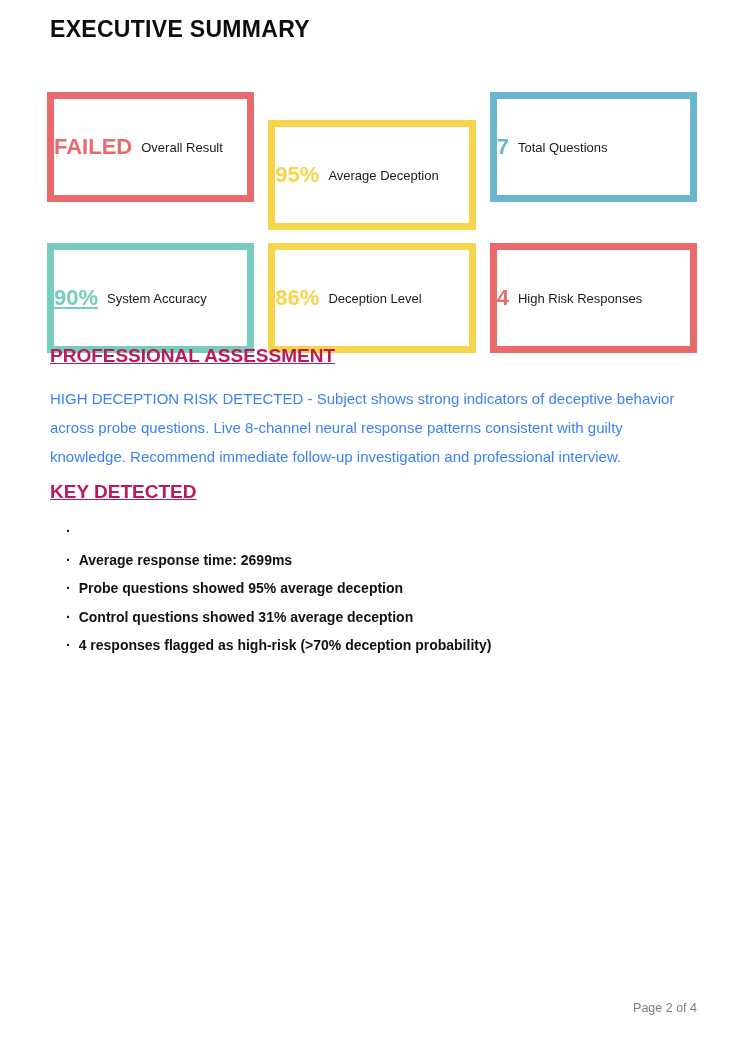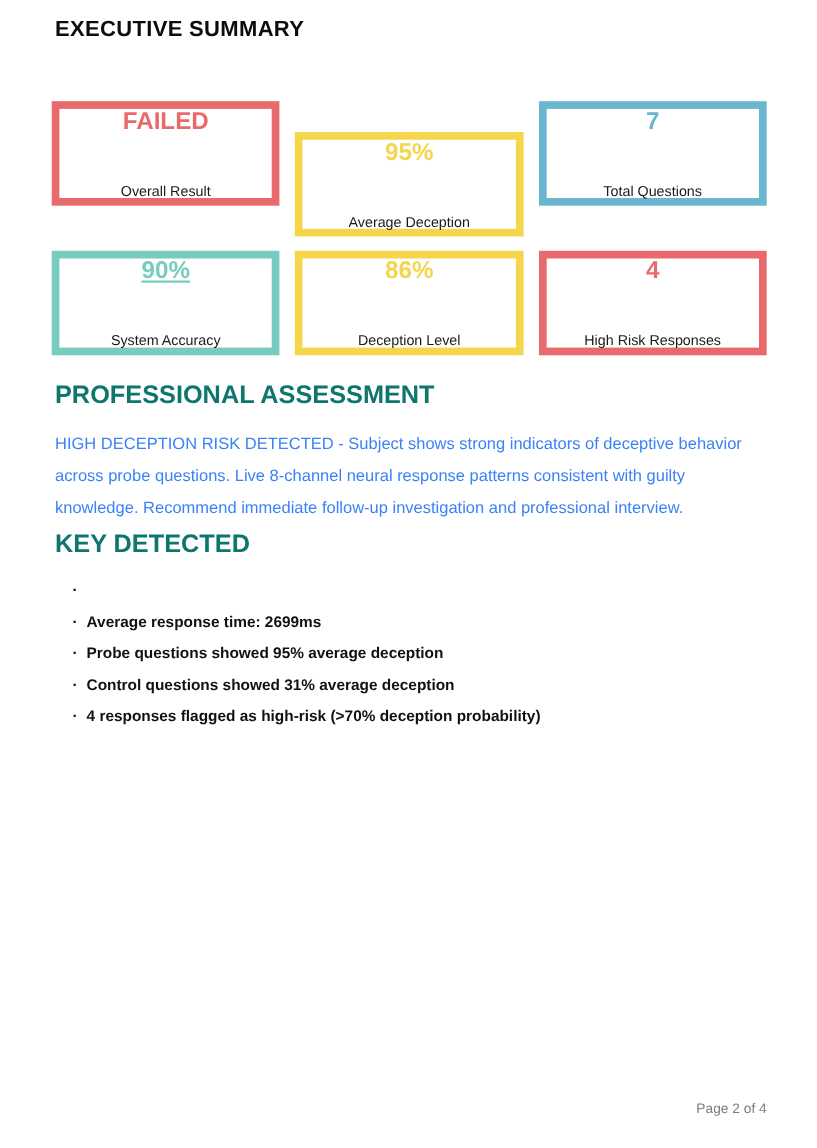--- a/index.html
+++ b/index.html
@@ -12,44 +12,44 @@
     height: 1044px;
     position: relative;
     font-family: "Liberation Sans", sans-serif;
     color: #111111;
     overflow: hidden;
   }
   .page-title {
     position: absolute;
     left: 50px;
     top: 16px;
-    font-size: 20px;
+    font-size: 23px;
     font-weight: bold;
     letter-spacing: 0.3px;
     color: #0d0d0d;
   }
   .cards {
     position: absolute;
     left: 47px;
     top: 92px;
     width: 650px;
     display: grid;
     grid-template-columns: repeat(3, 1fr);
     column-gap: 14px;
     row-gap: 13px;
   }
   .card {
-    height: 95px;
+    height: 110px;
     box-sizing: border-box;
     border: 7px solid #cccccc;
     background: #ffffff;
     display: flex;
-    flex-direction: column;
+    flex-direction: row;
     align-items: center;
-    justify-content: space-between;
+    justify-content: flex-start;
     gap: 9px;
     text-align: center;
   }
   .card-value {
     font-size: 22px;
     font-weight: bold;
     line-height: 1;
   }
   .card-label {
     font-size: 13px;
@@ -63,24 +63,25 @@
     top: 345px;
     width: 648px;
   }
   .section-findings {
     position: absolute;
     left: 50px;
     top: 481px;
     width: 648px;
   }
   .section-heading {
-    font-size: 23px;
+    font-size: 19px;
     font-weight: bold;
     margin: 0;
-    color: #0f766e;
+    color: #be185d;
+    text-decoration: underline;
   }
   .assessment-body {
     margin: 17px 0 0 0;
     font-size: 15px;
     line-height: 29px;
     color: #3b82f6;
     font-weight: normal;
   }
   .findings-list {
     list-style: none;

